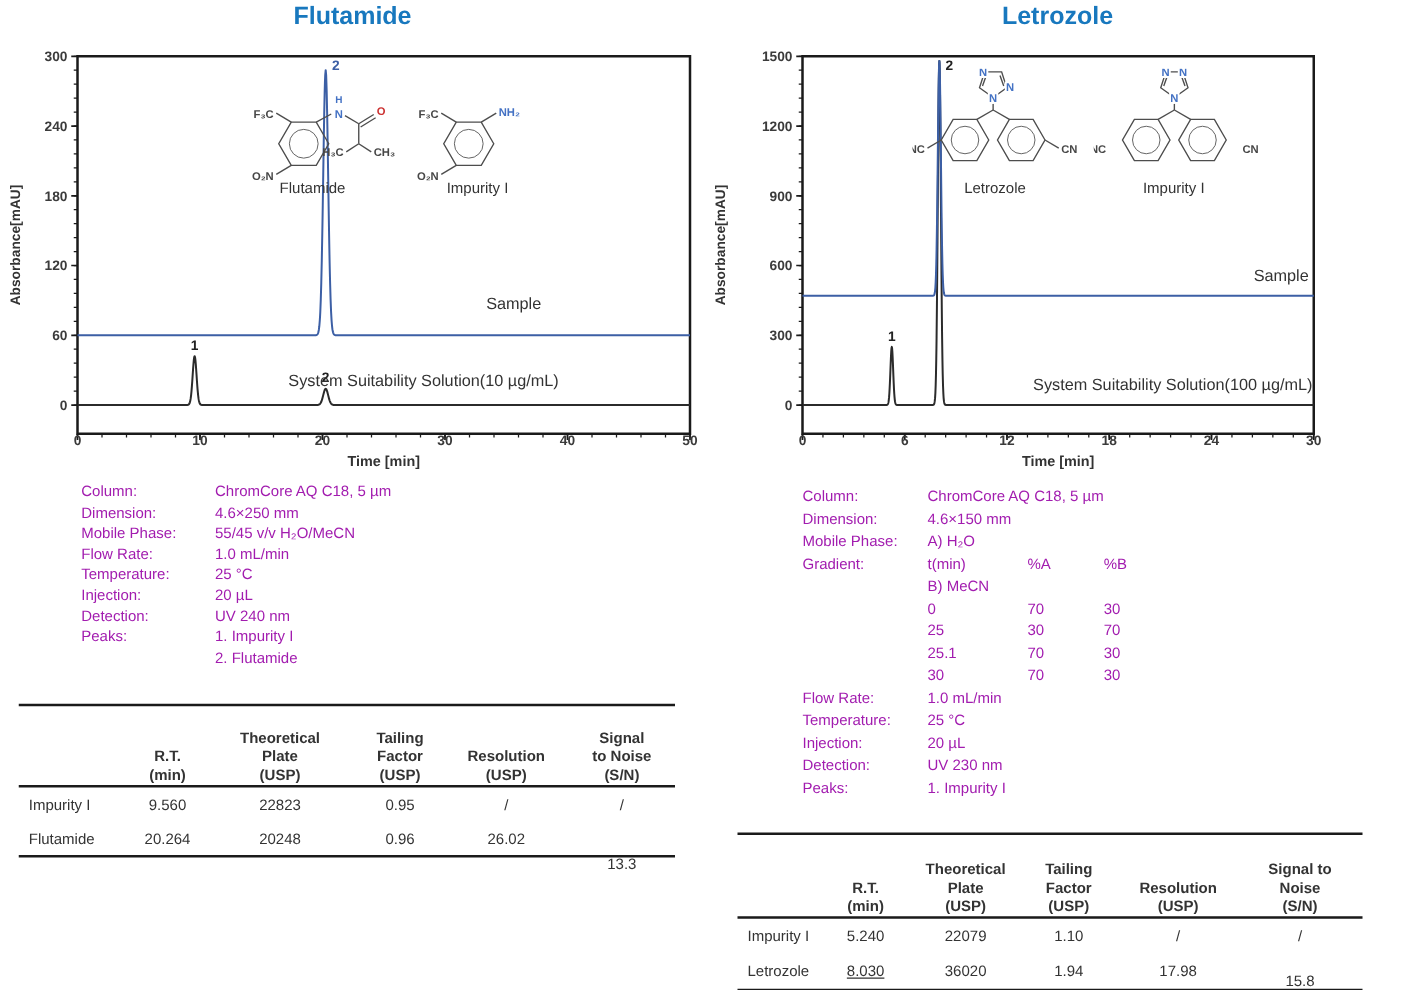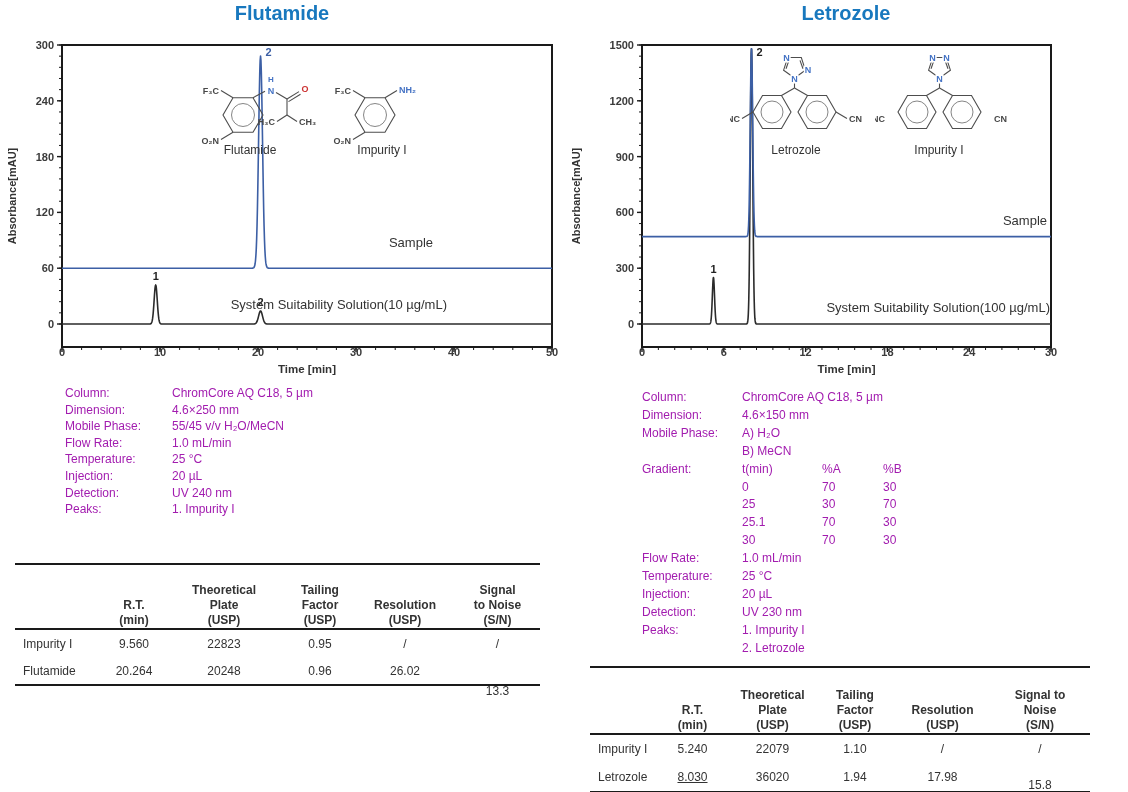--- a/index.html
+++ b/index.html
@@ -314,46 +314,50 @@
         <span class="mvalue">20 µL</span>
       </div>
       <div class="mrow">
         <span class="mlabel" style="width: 107px;">Detection:</span>
         <span class="mvalue">UV 240 nm</span>
       </div>
       <div class="mrow">
         <span class="mlabel" style="width: 107px;">Peaks:</span>
         <span class="mvalue">1. Impurity I</span>
       </div>
+      <div class="mrow">
+        <span class="mlabel" style="width: 107px;"></span>
+        <span class="mvalue">2. Flutamide</span>
+      </div>
     </div>
   <div id="method-1" class="method" style="left:642px;top:389px;line-height:17.9px;">
       <div class="mrow">
         <span class="mlabel" style="width: 100px;">Column:</span>
         <span class="mvalue">ChromCore AQ C18, 5 µm</span>
       </div>
       <div class="mrow">
         <span class="mlabel" style="width: 100px;">Dimension:</span>
         <span class="mvalue">4.6×150 mm</span>
       </div>
       <div class="mrow">
         <span class="mlabel" style="width: 100px;">Mobile Phase:</span>
         <span class="mvalue">A) H₂O</span>
-      </div>
-      <div class="mrow">
-        <span class="mlabel" style="width: 100px;"></span>
-        <span class="mvalue">B) MeCN</span>
       </div>
       <div class="mrow">
         <span class="mlabel" style="width: 100px;">Gradient:</span>
         <span class="mcol" style="width: 80px;">t(min)</span>
         <span class="mcol" style="width: 61px;">%A</span>
         <span class="mcol" style="width: 60px;">%B</span>
       </div>
       <div class="mrow">
         <span class="mlabel" style="width: 100px;"></span>
+        <span class="mvalue">B) MeCN</span>
+      </div>
+      <div class="mrow">
+        <span class="mlabel" style="width: 100px;"></span>
         <span class="mcol" style="width: 80px;">0</span>
         <span class="mcol" style="width: 61px;">70</span>
         <span class="mcol" style="width: 60px;">30</span>
       </div>
       <div class="mrow">
         <span class="mlabel" style="width: 100px;"></span>
         <span class="mcol" style="width: 80px;">25</span>
         <span class="mcol" style="width: 61px;">30</span>
         <span class="mcol" style="width: 60px;">70</span>
       </div>
@@ -381,24 +385,20 @@
         <span class="mlabel" style="width: 100px;">Injection:</span>
         <span class="mvalue">20 µL</span>
       </div>
       <div class="mrow">
         <span class="mlabel" style="width: 100px;">Detection:</span>
         <span class="mvalue">UV 230 nm</span>
       </div>
       <div class="mrow">
         <span class="mlabel" style="width: 100px;">Peaks:</span>
         <span class="mvalue">1. Impurity I</span>
-      </div>
-      <div class="mrow">
-        <span class="mlabel" style="width: 100px;"></span>
-        <span class="mvalue">2. Letrozole</span>
       </div>
     </div>
 
   <div id="table-0" class="stable" style="left:15px;top:563px;width:525px;">
       <div class="thead" style="height: 63px;">
         <div class="th" style="width: 90px;"></div>
         <div class="th" style="width: 58px;">R.T.
 (min)</div>
         <div class="th" style="width: 122px;">Theoretical
 Plate

